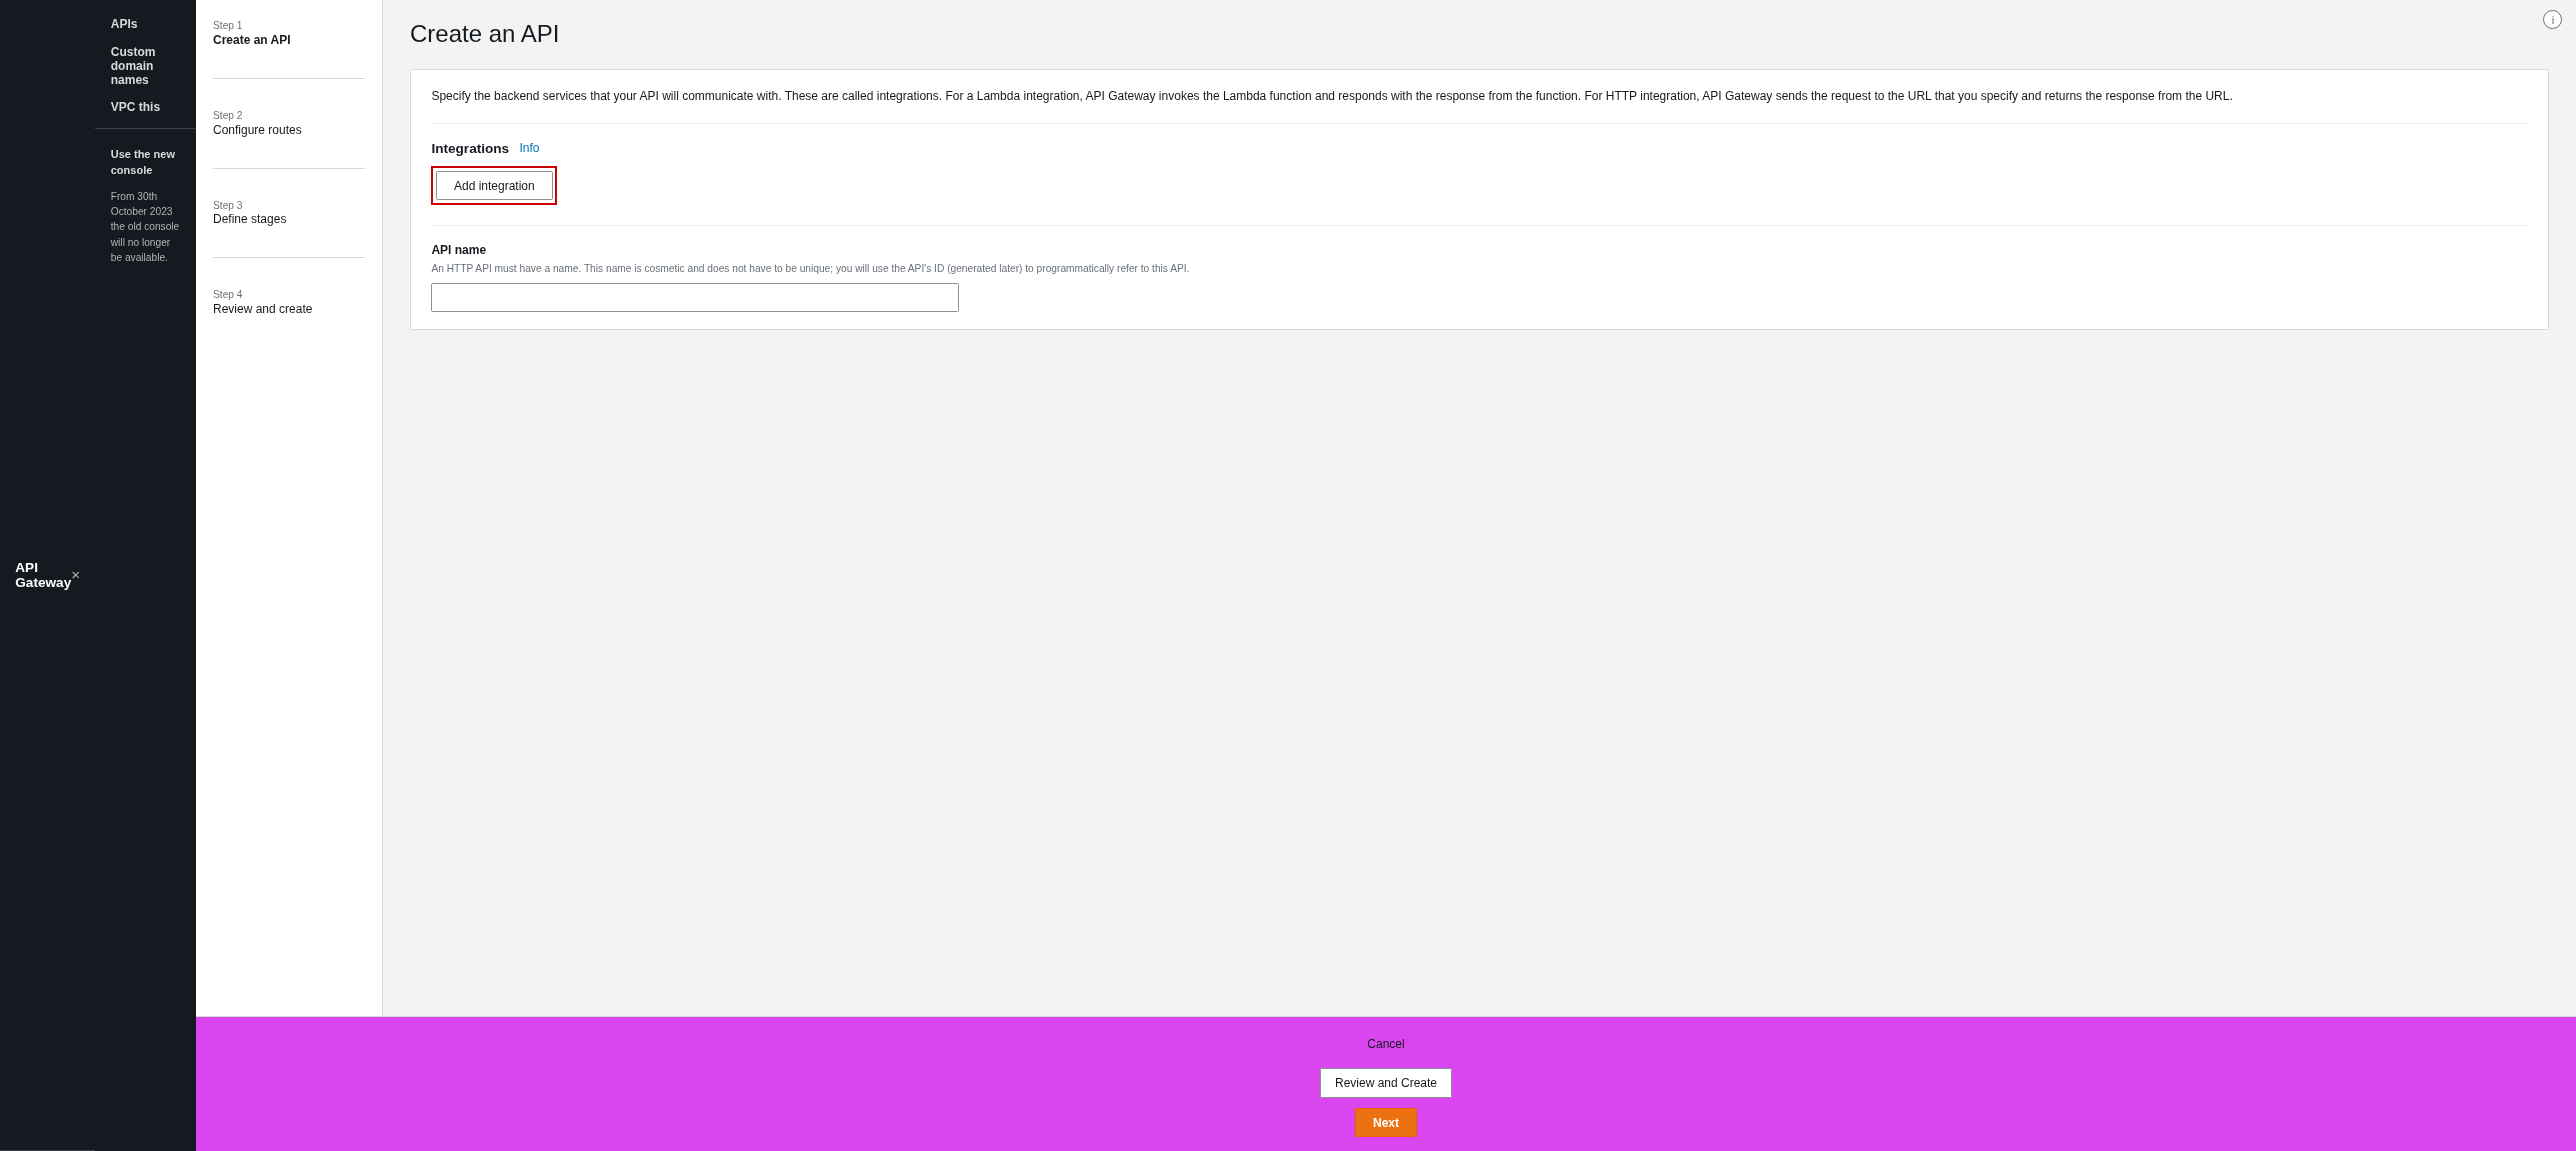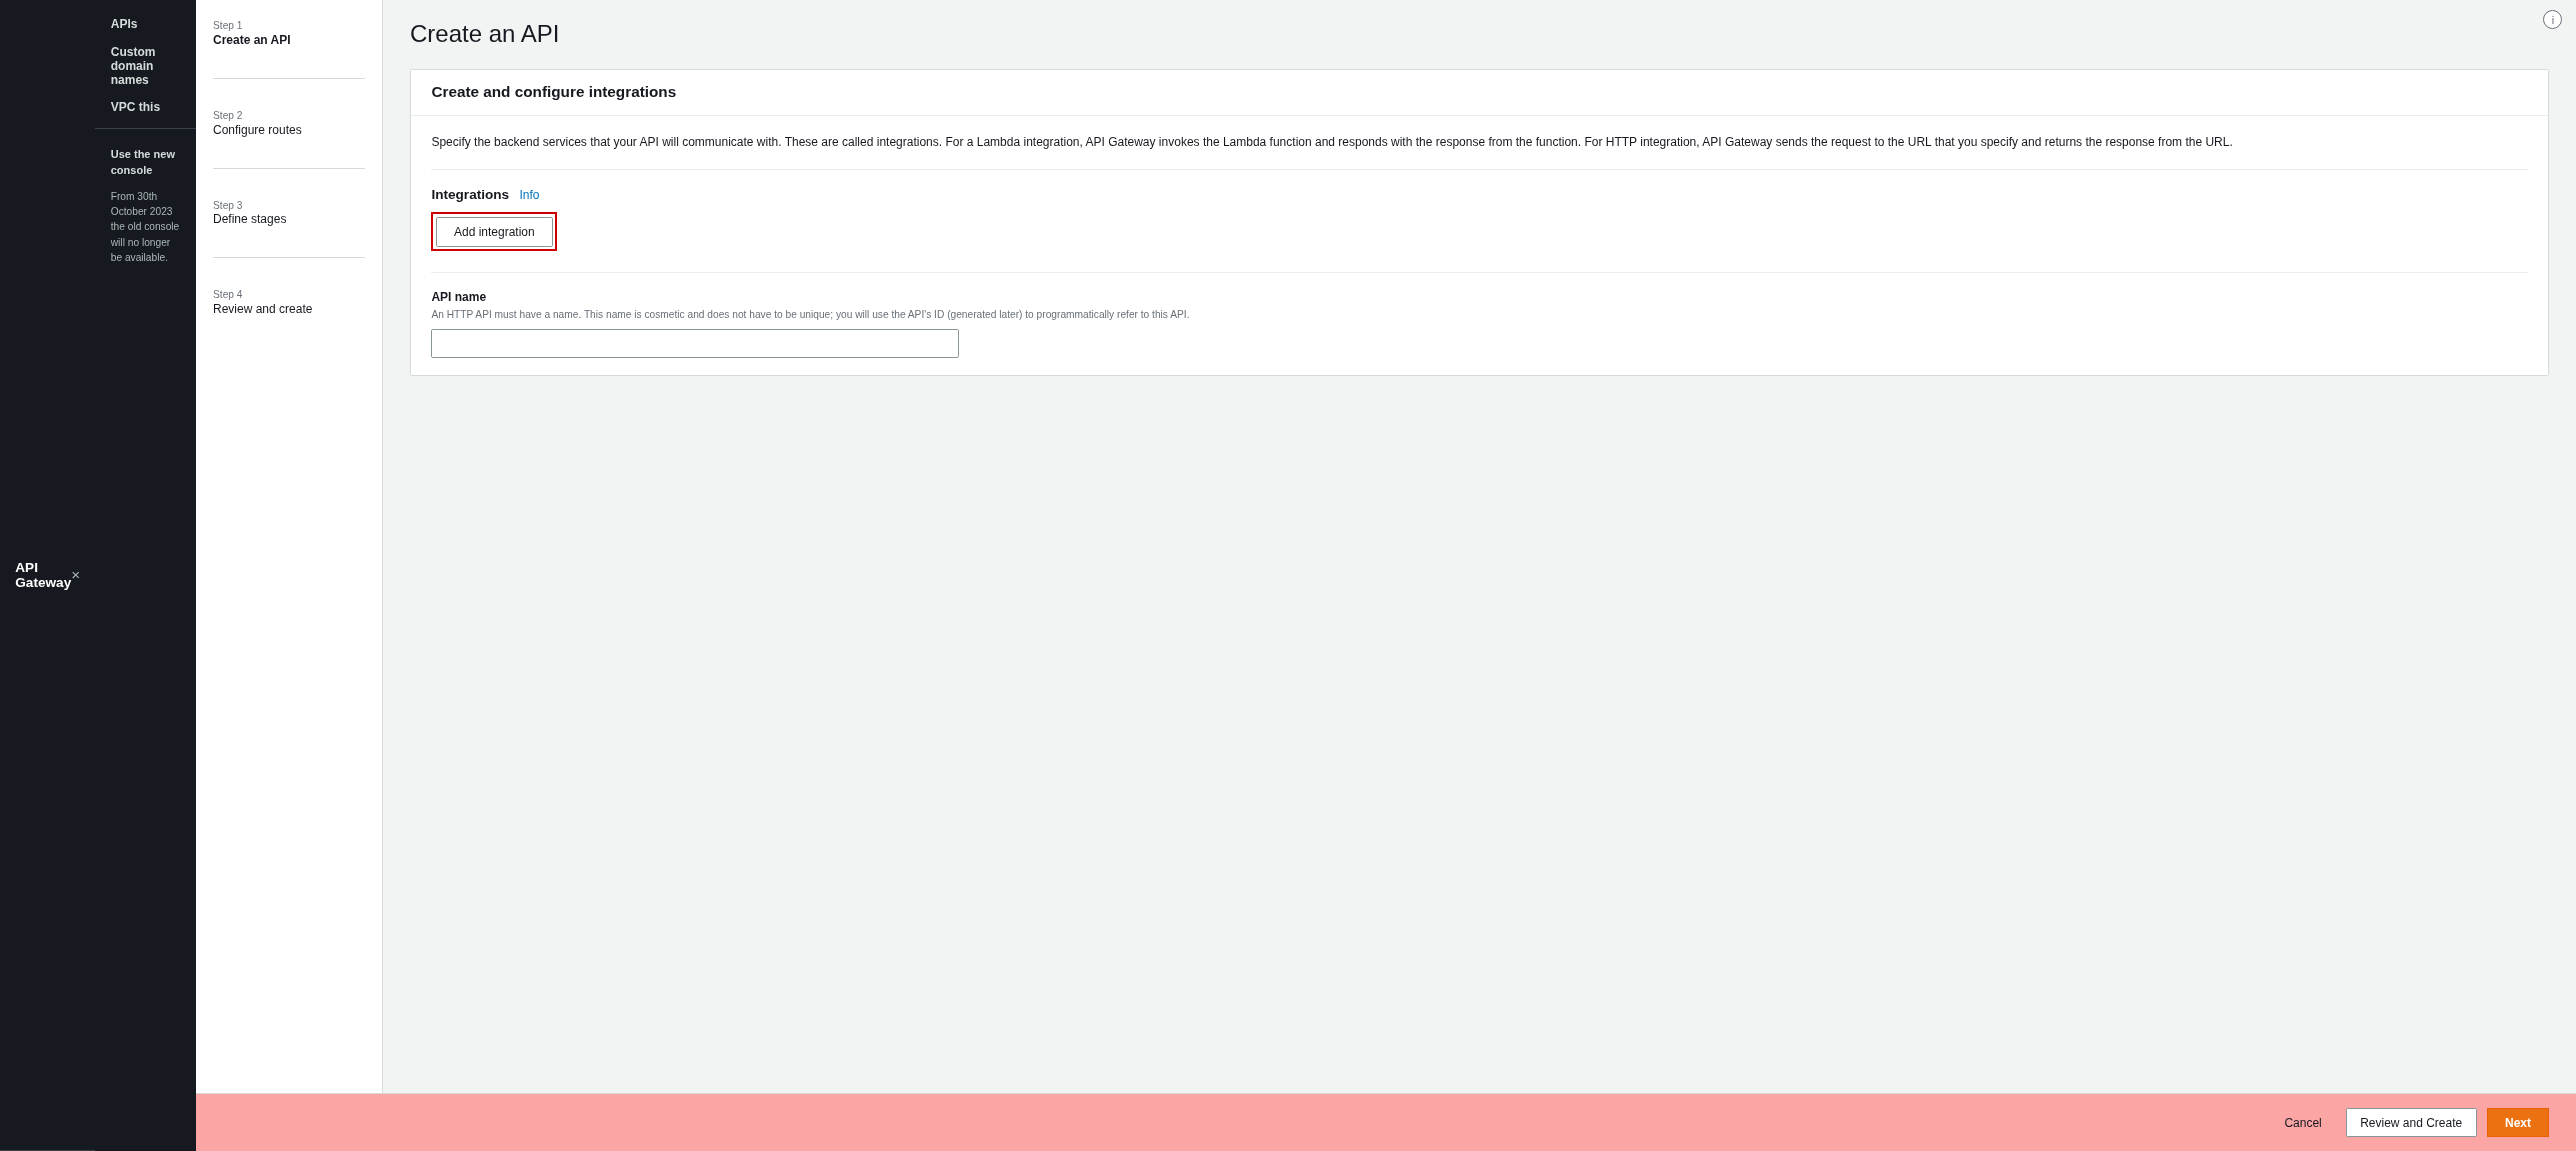--- a/index.html
+++ b/index.html
@@ -261,27 +261,28 @@
       border-radius: 1.7px;
       padding: 0 6.8px;
       font-size: 12px;
       color: #16191f;
       background: #fff;
       outline: none;
     }
 
     
     .footer {
-      background: #fca5a5;
+      background: #d946ef;
       border-top: 0.9px solid #d5dbdb;
       padding: 13.6px 27px;
       display: flex;
       align-items: center;
       justify-content: flex-end;
       gap: 10.2px;
+      flex-direction: column;
     }
 
     .btn-cancel {
       background: transparent;
       border: none;
       color: #16191f;
       font-size: 12px;
       cursor: pointer;
       padding: 6.8px 13.6px;
       font-family: inherit;
@@ -370,23 +371,20 @@
       <div class="step-item">
         <span class="step-label">Step 4</span>
         <span class="step-name">Review and create</span>
       </div>
     </div>
 
     <div class="main-content">
       <h1 class="page-title">Create an API</h1>
 
       <div class="card">
-        <div class="card-header">
-          <span class="card-header-title">Create and configure integrations</span>
-        </div>
         <div class="card-body">
           <p class="card-description">Specify the backend services that your API will communicate with. These are called integrations. For a Lambda integration, API Gateway invokes the Lambda function and responds with the response from the function. For HTTP integration, API Gateway sends the request to the URL that you specify and returns the response from the URL.</p>
           <hr class="section-divider">
 
           
           <div class="integrations-row">
             <span class="integrations-label">Integrations</span>
             <a class="info-link" href="#">Info</a>
           </div>
 

